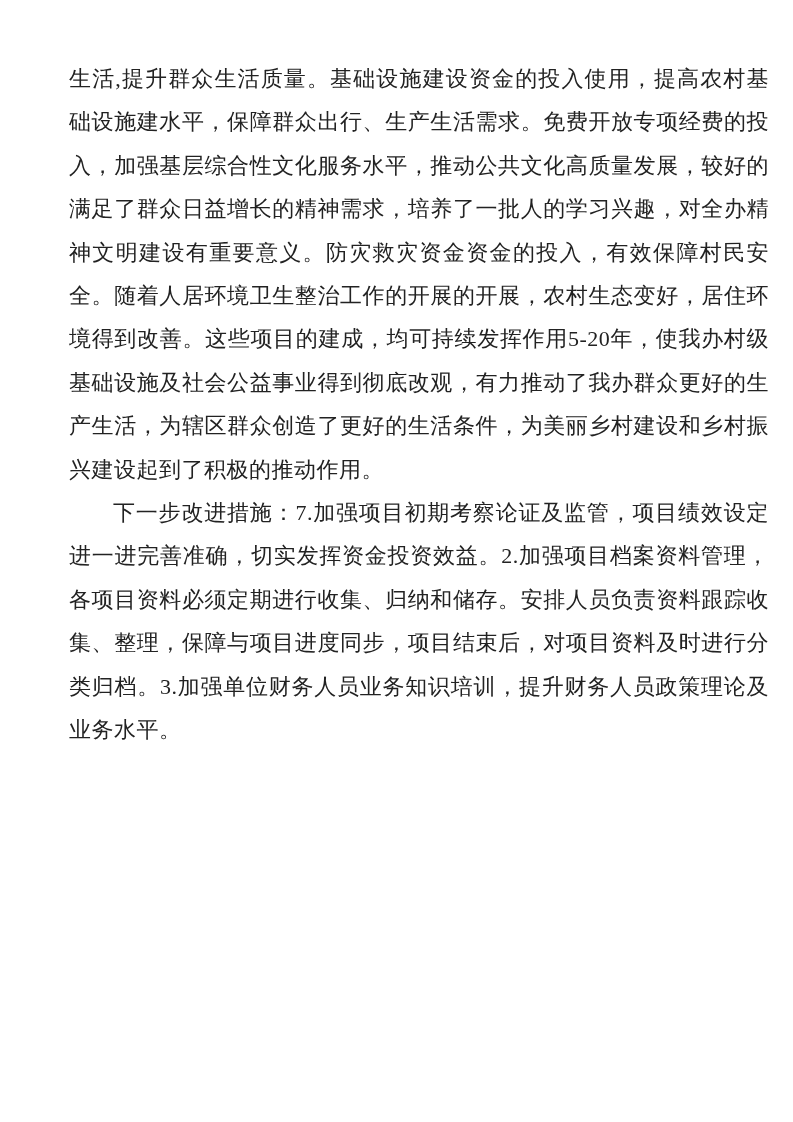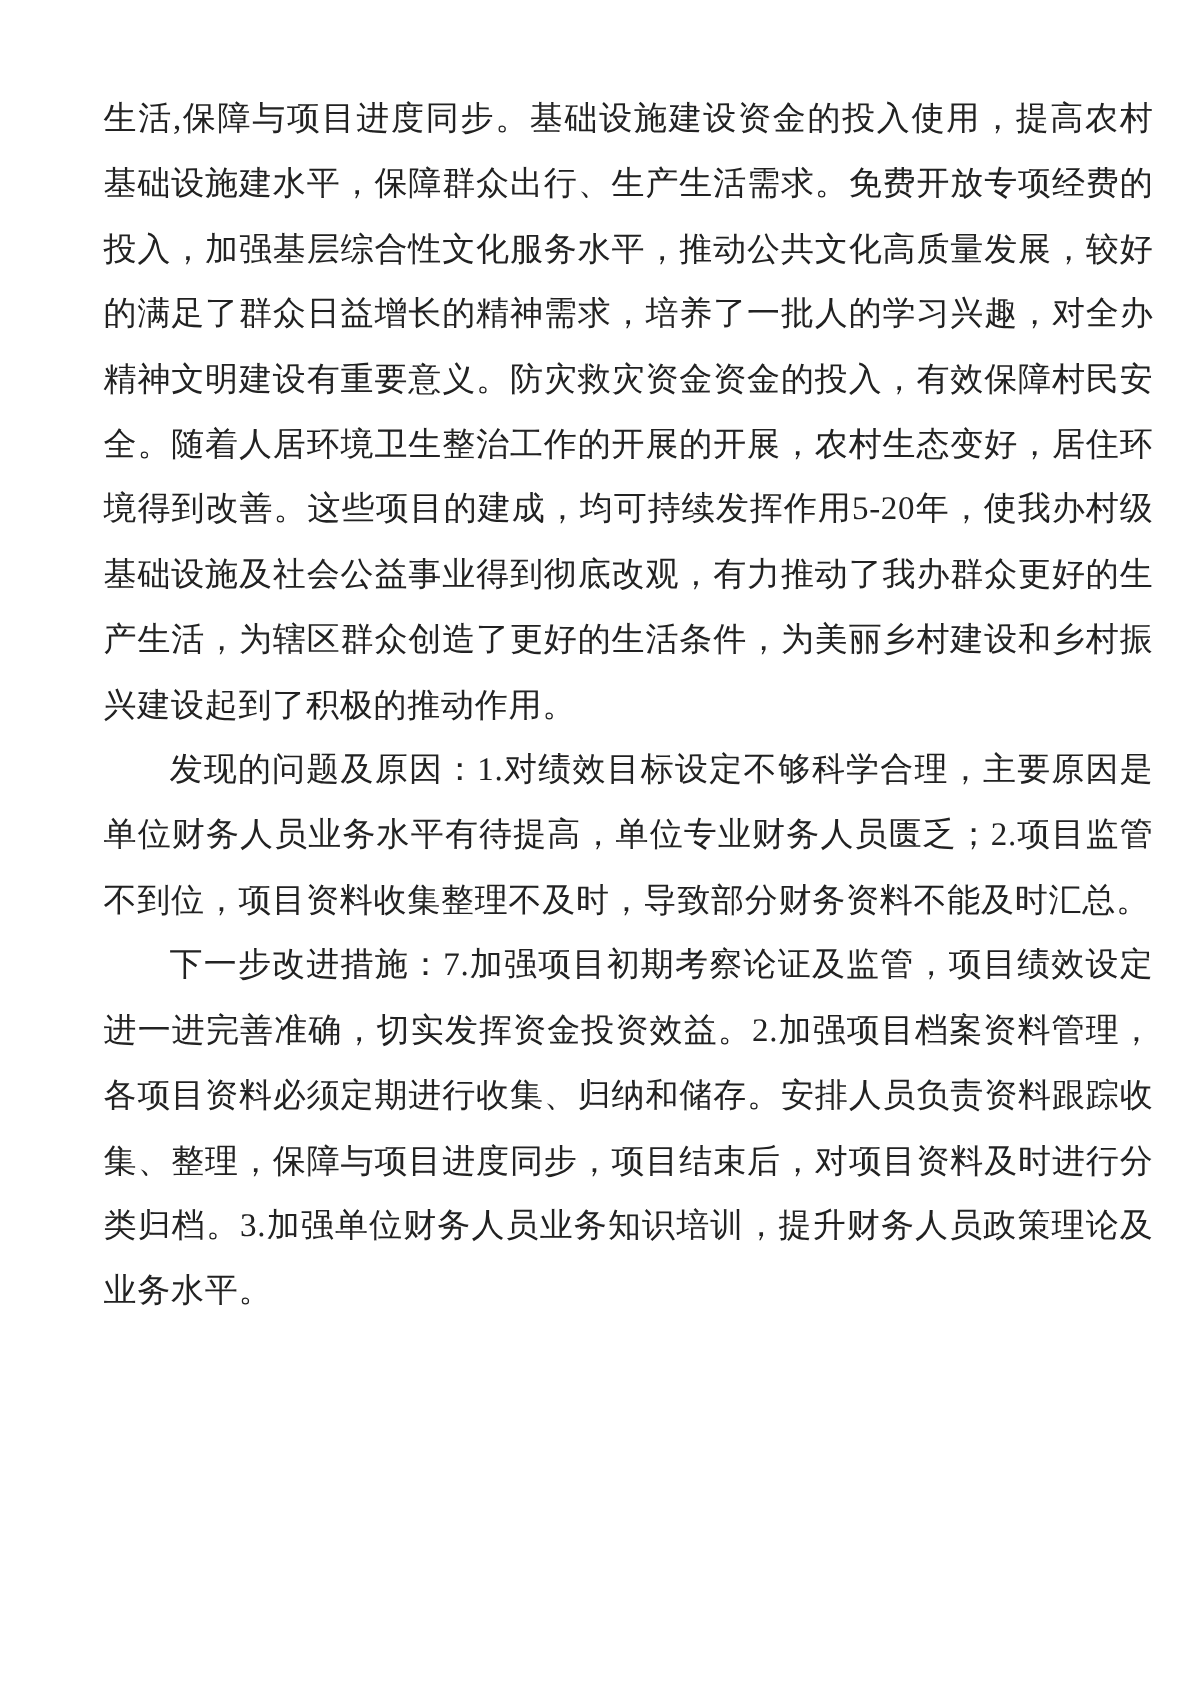--- a/index.html
+++ b/index.html
@@ -32,16 +32,15 @@
     word-break: break-all;
   }
   .para.indent {
     text-indent: 2em;
   }
 </style>
 </head>
 <body>
 
 <div class="page">
-  <p class="para">生活,保障与项目进度同步。基础设施建设资金的投入使用，提高农村基础设施建水平，保障群众出行、生产生活需求。免费开放专项经费的投入，加强基层综合性文化服务水平，推动公共文化高质量发展，较好的满足了群众日益增长的精神需求，培养了一批人的学习兴趣，对全办精神文明建设有重要意义。防灾救灾资金资金的投入，有效保障村民安全。随着人居环境卫生整治工作的开展的开展，农村生态变好，居住环境得到改善。这些项目的建成，均可持续发挥作用5-20年，使我办村级基础设施及社会公益事业得到彻底改观，有力推动了我办群众更好的生产生活，为辖区群众创造了更好的生活条件，为美丽乡村建设和乡村振兴建设起到了积极的推动作用。</p>
-  <p class="para indent">发现的问题及原因：1.对绩效目标设定不够科学合理，主要原因是单位财务人员业务水平有待提高，单位专业财务人员匮乏；2.项目监管不到位，项目资料收集整理不及时，导致部分财务资料不能及时汇总。</p>
+  <p class="para">生活,提升群众生活质量。基础设施建设资金的投入使用，提高农村基础设施建水平，保障群众出行、生产生活需求。免费开放专项经费的投入，加强基层综合性文化服务水平，推动公共文化高质量发展，较好的满足了群众日益增长的精神需求，培养了一批人的学习兴趣，对全办精神文明建设有重要意义。防灾救灾资金资金的投入，有效保障村民安全。随着人居环境卫生整治工作的开展的开展，农村生态变好，居住环境得到改善。这些项目的建成，均可持续发挥作用5-20年，使我办村级基础设施及社会公益事业得到彻底改观，有力推动了我办群众更好的生产生活，为辖区群众创造了更好的生活条件，为美丽乡村建设和乡村振兴建设起到了积极的推动作用。</p>
   <p class="para indent">下一步改进措施：7.加强项目初期考察论证及监管，项目绩效设定进一进完善准确，切实发挥资金投资效益。2.加强项目档案资料管理，各项目资料必须定期进行收集、归纳和储存。安排人员负责资料跟踪收集、整理，保障与项目进度同步，项目结束后，对项目资料及时进行分类归档。3.加强单位财务人员业务知识培训，提升财务人员政策理论及业务水平。</p>
 </div>
 
 </body></html>

